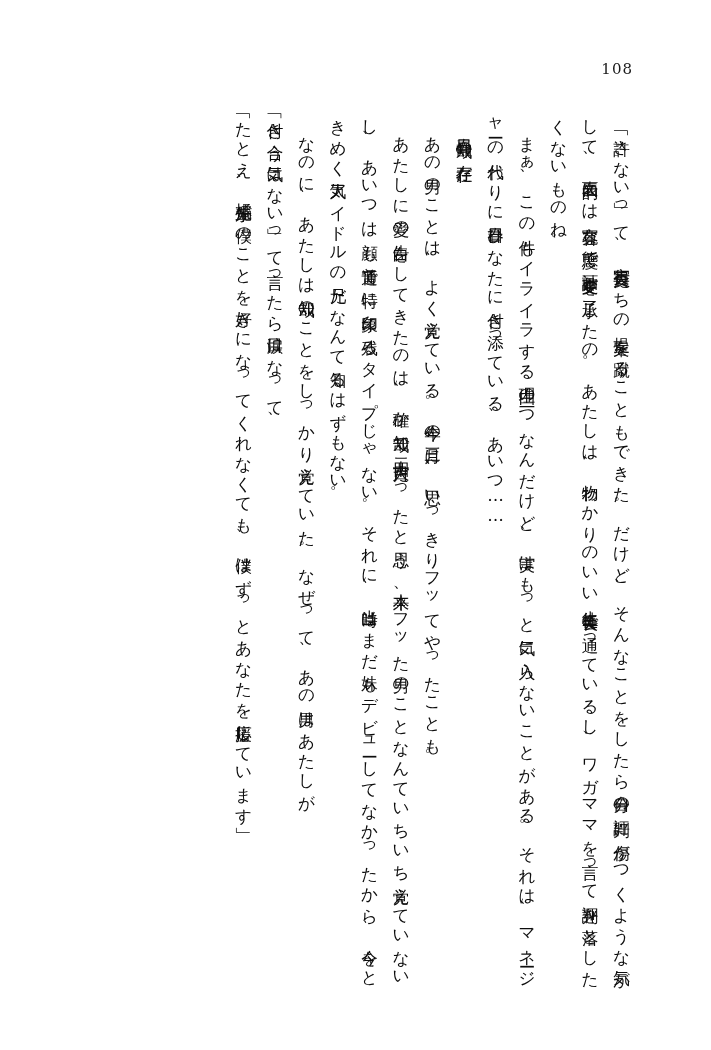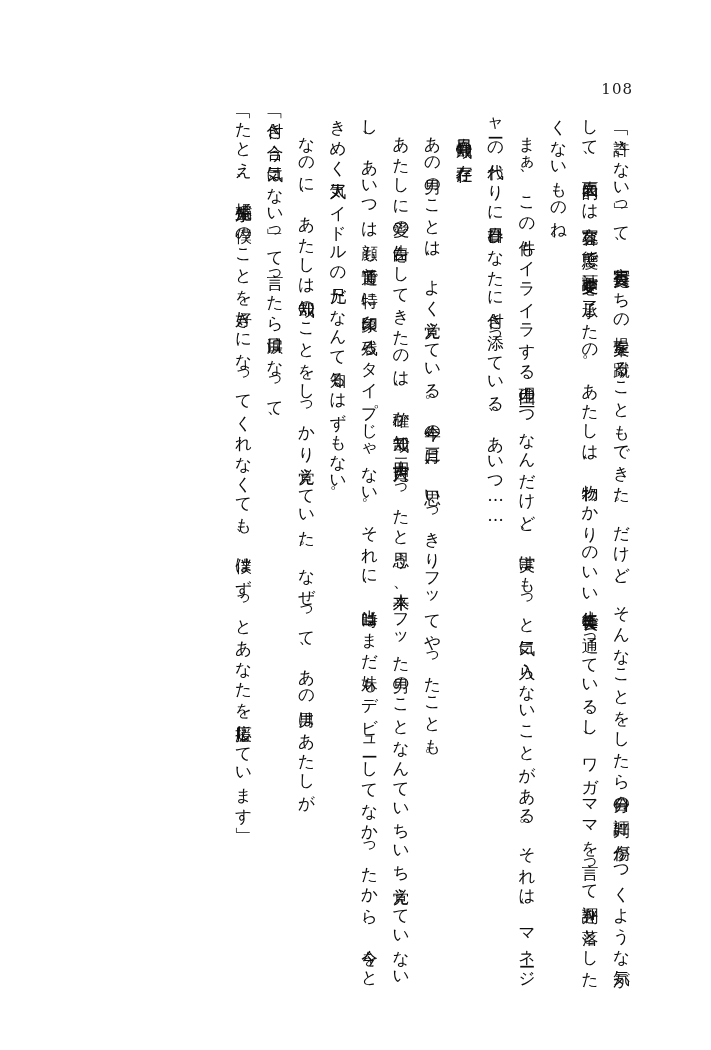--- a/index.html
+++ b/index.html
@@ -21,21 +21,20 @@
     background: #ffffff;
   }
   #page-number {
     position: absolute;
     top: 60px;
     right: 78px;
     font-size: 15px;
     letter-spacing: 1px;
     color: #1a1a1a;
     font-family: "DejaVu Serif", "Liberation Serif", serif;
-    margin-top: 20px;
   }
   
   #body-text {
     position: absolute;
     top: 108px;
     right: 74px;
     height: 872px;
     width: 560px;
     writing-mode: vertical-rl;
     -webkit-writing-mode: vertical-rl;

